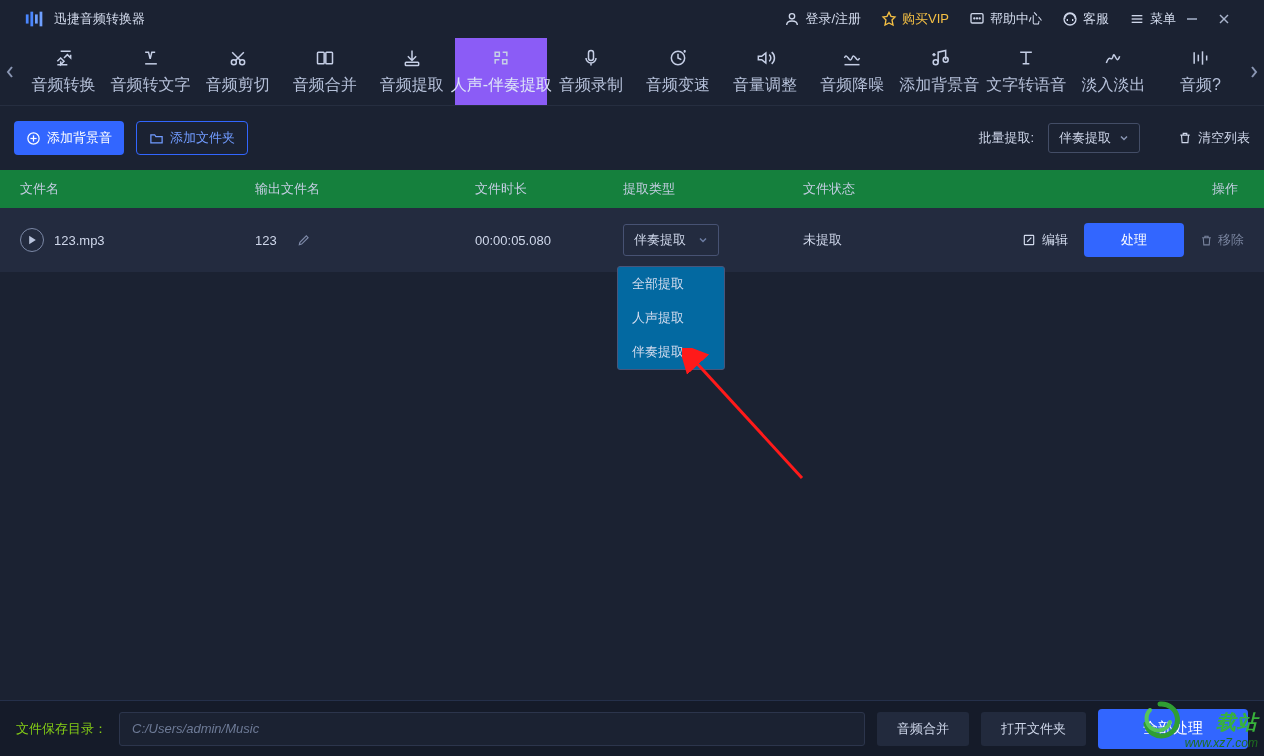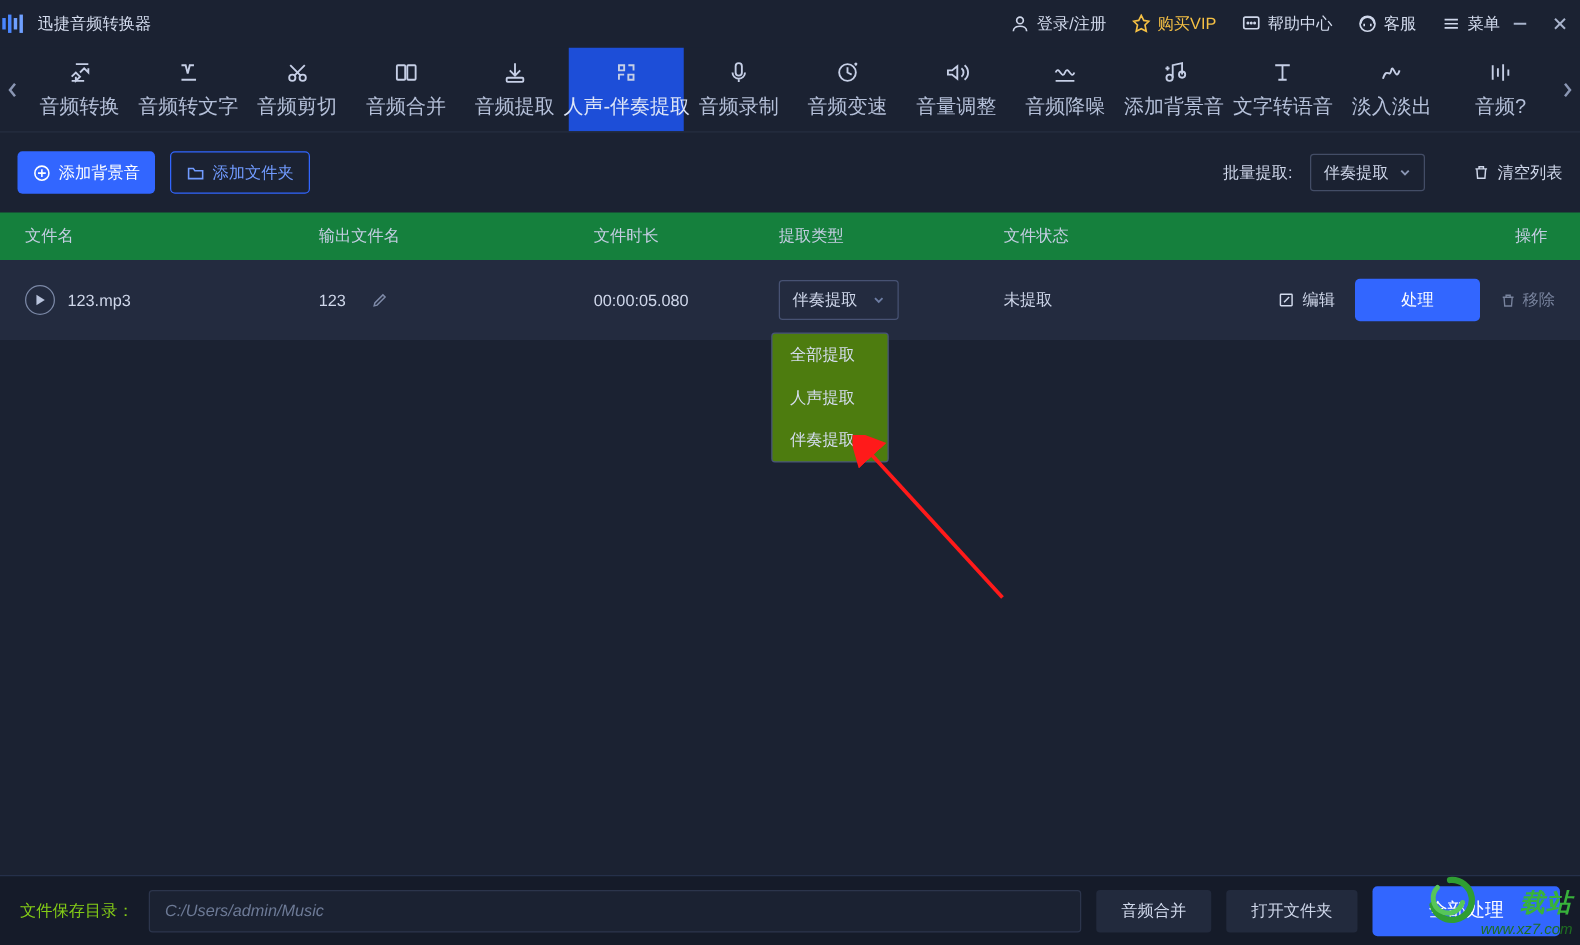--- a/index.html
+++ b/index.html
@@ -1,33 +1,33 @@
 <!DOCTYPE html>
 <html><head>
 <meta charset="utf-8">
 <style>
   * { box-sizing: border-box; margin:0; padding:0; font-family: "Microsoft YaHei", "PingFang SC", sans-serif; }
   body { width:1264px; height:756px; background:#1b2232; color:#c9d2e3; overflow:hidden; font-size:13px; position:relative; }
 
   
-  .title-bar { height:38px; display:flex; align-items:center; padding:0 0; background:#1b2232; }
+  .title-bar { height:38px; display:flex; align-items:center; padding:0 24px; background:#1b2232; }
   .logo { display:flex; align-items:center; gap:4px; }
   .logo-icon { width:22px; height:22px; display:inline-flex; align-items:center; justify-content:center; color:#4a86ff; }
   .title-text { font-size:13px; color:#d3dbed; margin-left:4px; }
   .title-spacer { flex:1; }
   .title-btn { display:flex; align-items:center; gap:5px; font-size:13px; color:#d3dbed; margin-left:20px; cursor:pointer; }
   .title-btn.vip { color:#f5c044; }
   .win-btn { width:32px; height:38px; display:flex; align-items:center; justify-content:center; color:#a9b4cc; cursor:pointer; }
 
   
   .ribbon { height:68px; display:flex; align-items:stretch; background:#1b2232; border-bottom:1px solid #262e40; position:relative; }
   .nav-arrow { width:20px; display:flex; align-items:center; justify-content:center; color:#8a96b3; cursor:pointer; }
   .ribbon-items { display:flex; flex:1; overflow:hidden; }
   .ribbon-item { width:92px; display:flex; flex-direction:column; align-items:center; justify-content:center; gap:7px; color:#b5c0d9; cursor:pointer; }
-  .ribbon-item.active { background:#1d4ed8; color:#dde5f7; }
+  .ribbon-item.active { background:#8b5cf6; color:#dde5f7; }
   .ribbon-icon { width:22px; height:20px; display:flex; align-items:center; justify-content:center; color:#c6cfe6; }
   .ribbon-label { font-size:16px; white-space:nowrap; }
 
   
   .action-bar { height:64px; display:flex; align-items:center; padding:0 14px; gap:12px; }
   .primary-btn { height:34px; padding:0 12px; border-radius:4px; display:flex; align-items:center; gap:6px; font-size:13px; color:#fff; cursor:pointer; }
   .primary-btn.solid { background:#3266ff; }
   .primary-btn.outline { border:1px solid #3266ff; color:#719bff; }
   .action-spacer { flex:1; }
   .batch-label { font-size:13px; color:#cfd7ea; margin-right:2px; }
@@ -51,21 +51,21 @@
   .out-wrap { display:flex; align-items:center; gap:20px; }
   .pencil { color:#7e8aa8; }
   .row-select { height:32px; width:96px; border:1px solid #475273; border-radius:3px; display:flex; align-items:center; padding:0 10px; cursor:pointer; position:relative; }
   .row-select .chev { margin-left:auto; color:#6d7da3; }
   .ops-wrap { display:flex; align-items:center; justify-content:flex-end; gap:16px; flex:1; }
   .link-btn { display:flex; align-items:center; gap:6px; color:#d3dbed; cursor:pointer; }
   .process-btn { width:100px; height:34px; background:#3266ff; border-radius:4px; display:flex; align-items:center; justify-content:center; color:#fff; cursor:pointer; }
   .remove-btn { display:flex; align-items:center; gap:5px; color:#78839d; cursor:pointer; }
 
   
-  .dropdown { position:absolute; top:266px; left:617px; width:94px; background:#4d7c0f; border:1px solid #49557a; border-radius:3px; z-index:50; }
+  .dropdown { position:absolute; top:266px; left:617px; width:108px; background:#0369a1; border:1px solid #49557a; border-radius:3px; z-index:50; }
   .dropdown-item { height:34px; display:flex; align-items:center; padding:0 14px; color:#d5ddef; cursor:pointer; font-size:13px; }
 
   
   .arrow-svg { position:absolute; z-index:60; pointer-events:none; }
 
   
   .footer { position:absolute; bottom:0; left:0; right:0; height:56px; background:#151b29; display:flex; align-items:center; padding:0 16px; gap:12px; border-top:1px solid #25304a; }
   .save-label { color:#84cc16; font-size:13px; }
   .path-box { flex:1; height:34px; background:#1b2232; border:1px solid #2c354c; border-radius:3px; display:flex; align-items:center; padding:0 12px; color:#6d7a96; font-size:13px;font-style:italic; }
   .foot-btn { height:34px; padding:0 20px; background:#222a3d; border-radius:3px; display:flex; align-items:center; color:#cfd7ea; cursor:pointer; font-size:13px; }

